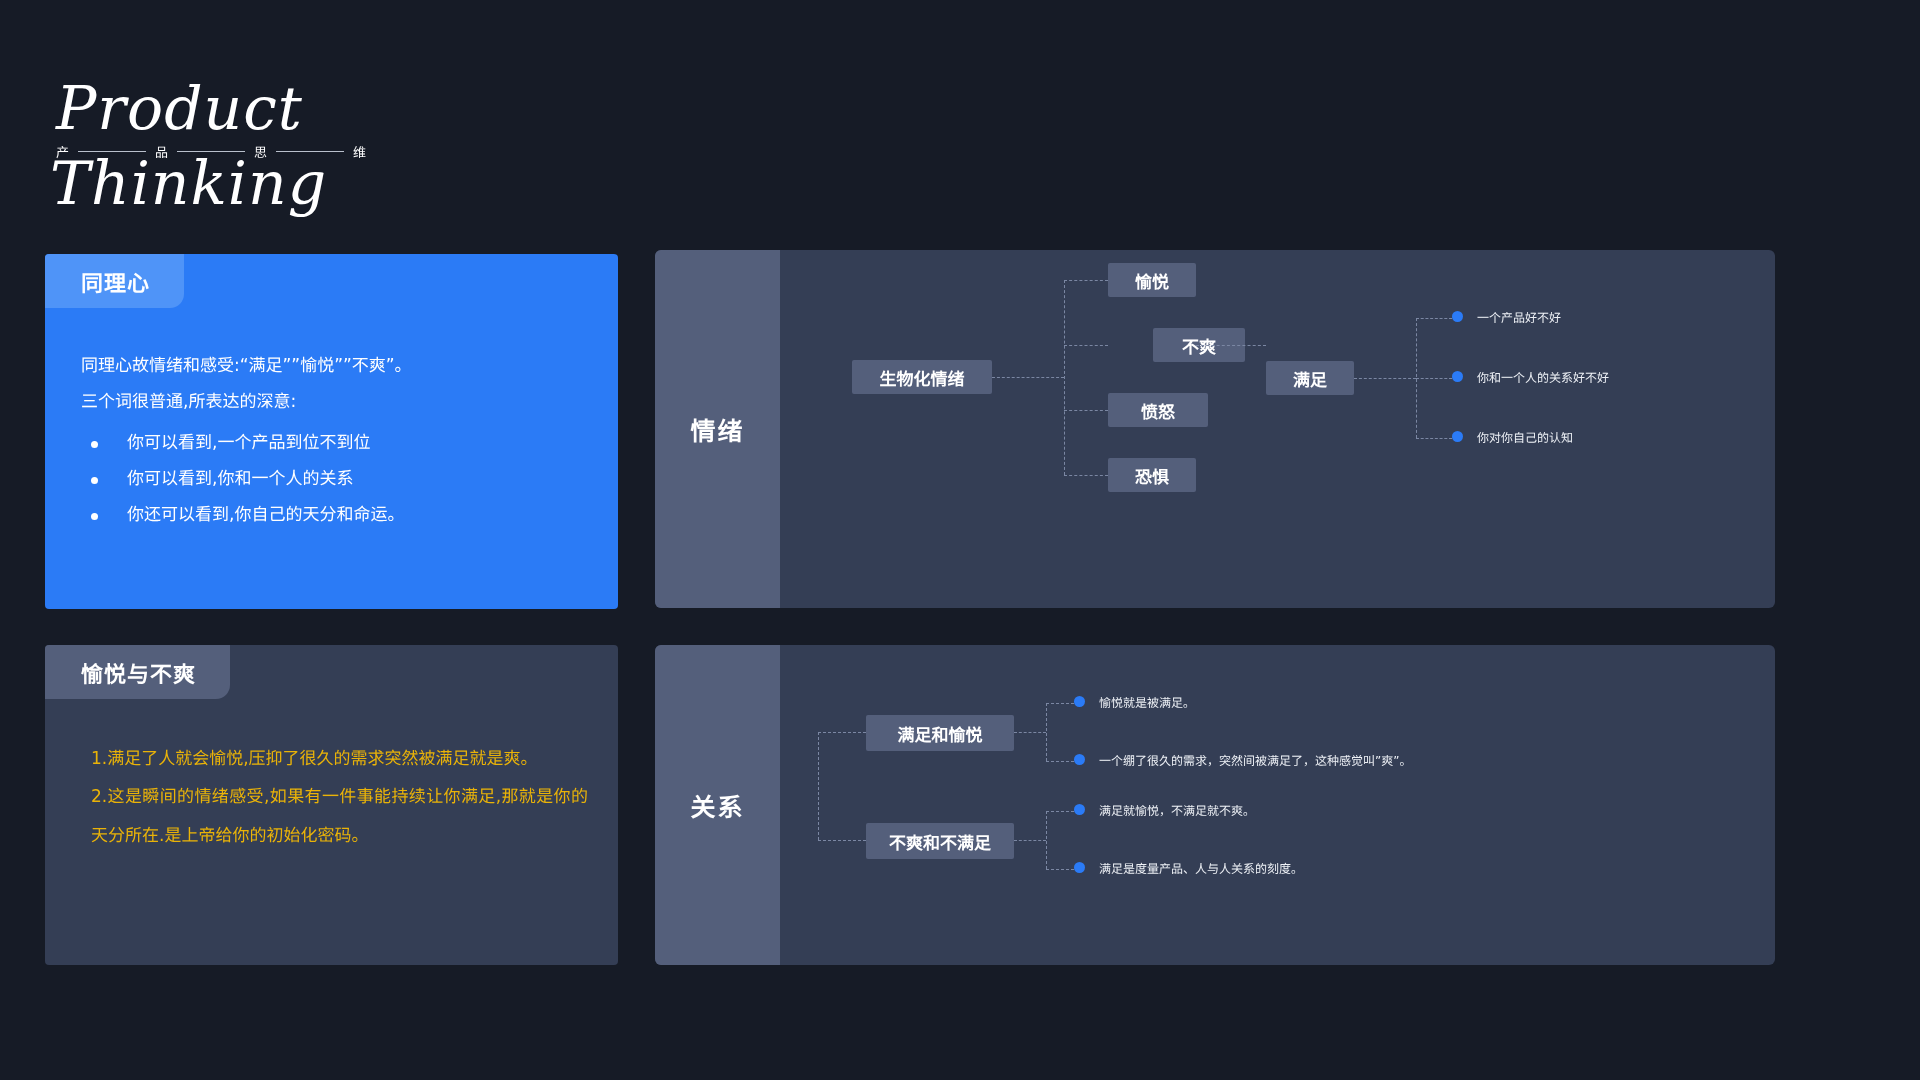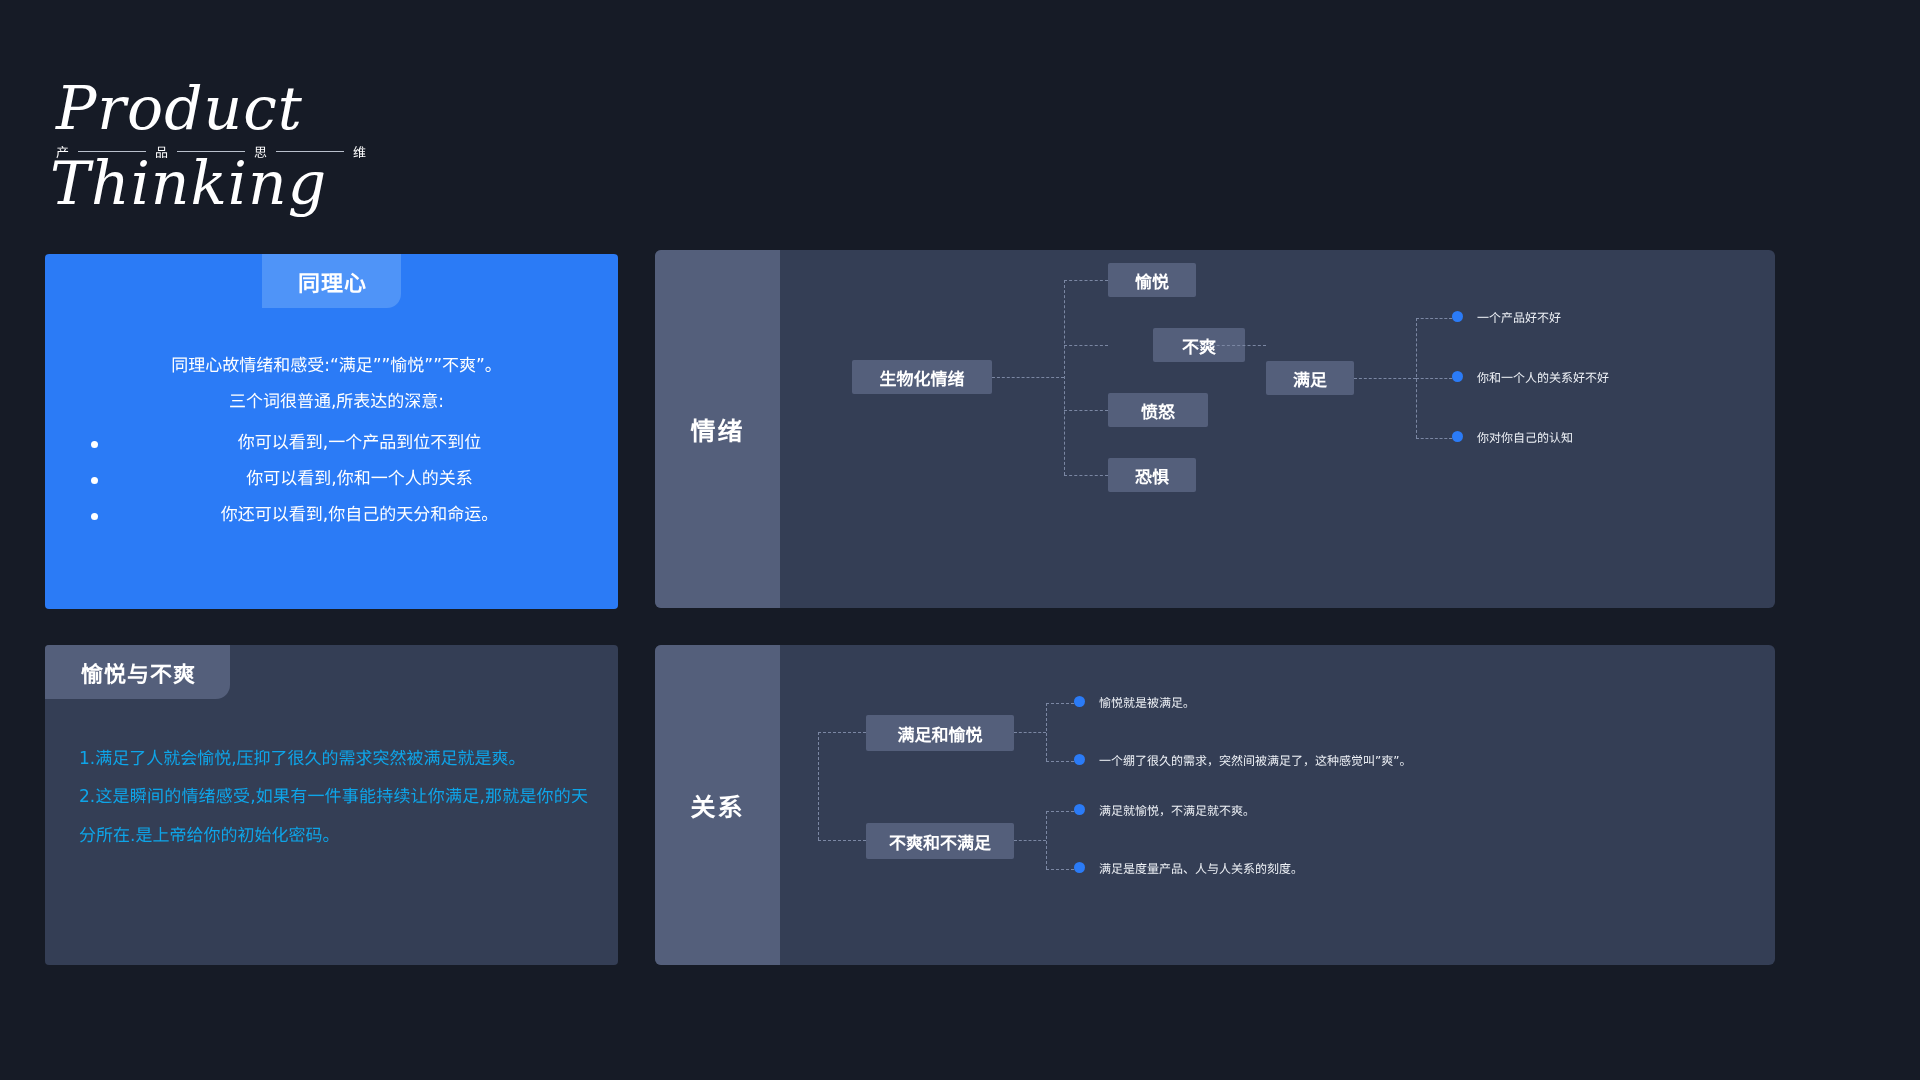--- a/index.html
+++ b/index.html
@@ -79,21 +79,20 @@
     font-family: "DejaVu Sans", sans-serif;
   }
 
   
   .card-empathy {
     left: 45px;
     top: 254px;
     width: 573px;
     height: 355px;
     background: #2b7bf6;
-    text-align: center;
   }
   .card-empathy .card-tab {
     background: #4f94f8;
     color: #ffffff;
   }
   .empathy-body {
     padding: 40px 26px 0 36px;
     font-size: 17px;
     line-height: 2.1;
     color: #ffffff;
@@ -127,24 +126,24 @@
     top: 645px;
     width: 573px;
     height: 320px;
     background: #343e55;
   }
   .card-pleasure .card-tab {
     background: #545f7b;
     color: #ffffff;
   }
   .pleasure-body {
-    padding: 40px 30px 0 34px;
+    padding: 40px 30px 0 46px;
     font-size: 17px;
     line-height: 2.25;
-    color: #0ea5e9;
+    color: #eab308;
     font-family: "DejaVu Sans", sans-serif;
   }
   .pleasure-body p { text-align: justify; }
 
   
   .panel {
     position: absolute;
     display: flex;
     background: #343e55;
     border-radius: 6px;

